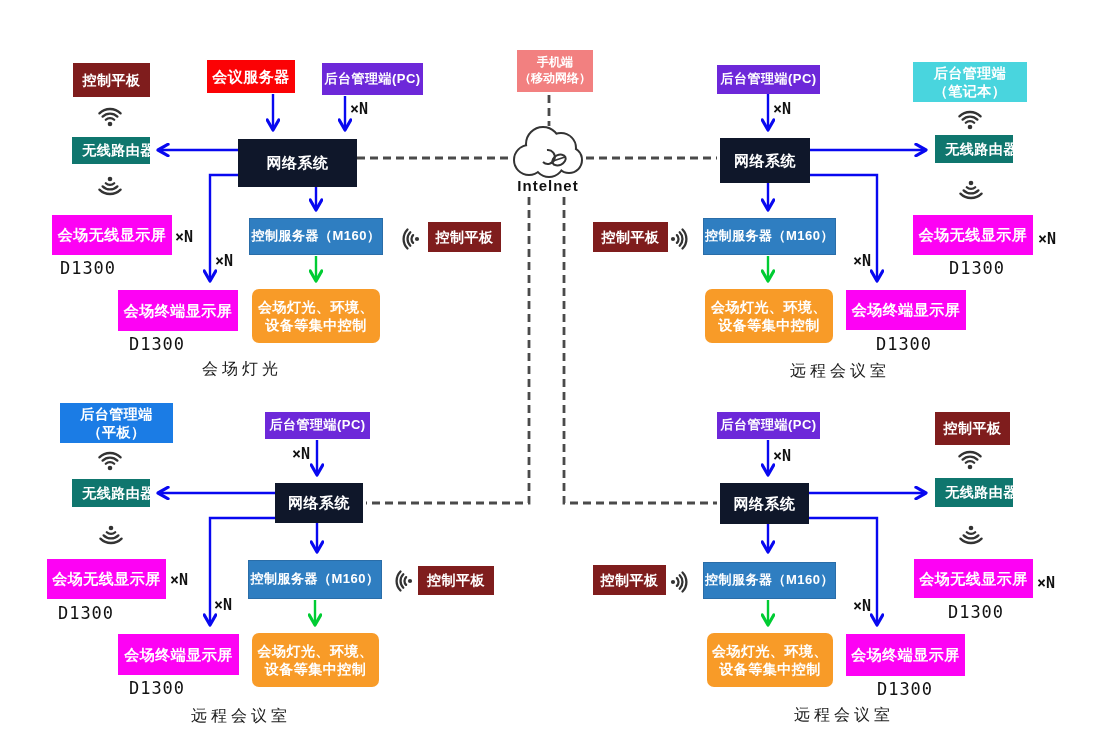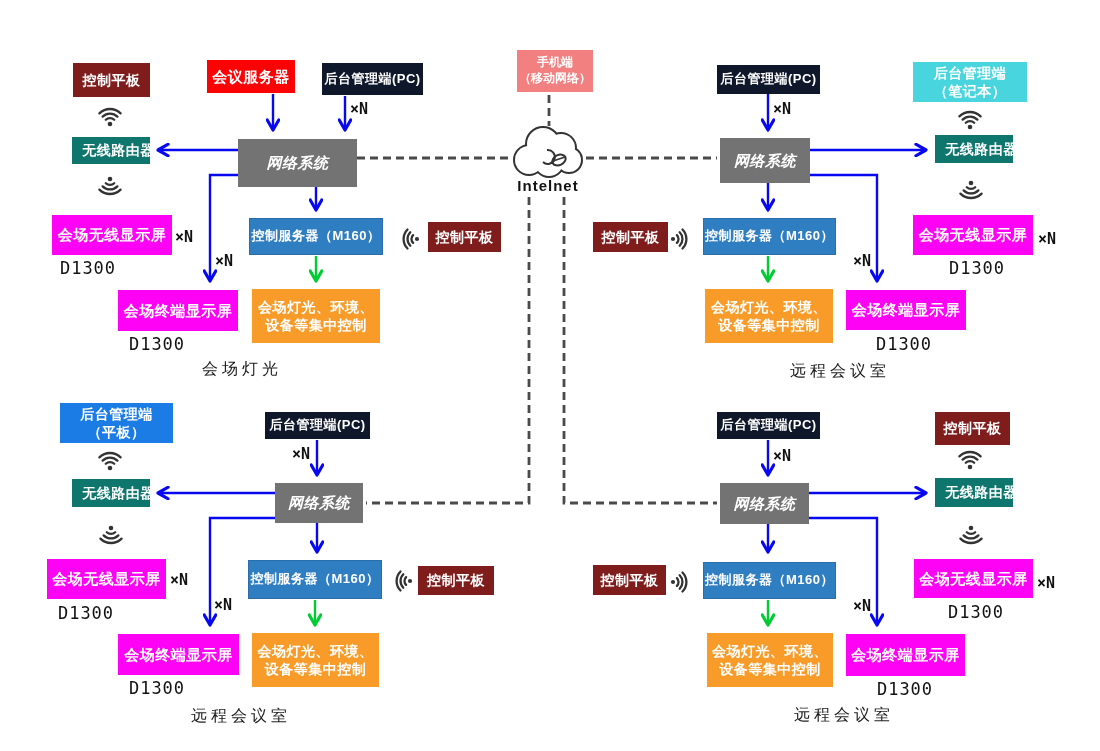--- a/index.html
+++ b/index.html
@@ -4,26 +4,26 @@
 <style>
   html,body{margin:0;padding:0;background:#fff;}
   #canvas{position:relative;width:1100px;height:751px;background:#fff;overflow:hidden;
           font-family:"Liberation Sans",sans-serif;}
   #wires{position:absolute;left:0;top:0;width:1100px;height:751px;}
   .box{position:absolute;display:flex;flex-direction:column;align-items:center;justify-content:center;
        color:#fff;font-weight:bold;text-align:center;font-size:14px;line-height:1.3;box-sizing:border-box;
        letter-spacing:.5px;white-space:nowrap;}
   .c-green{background:#7f1d1d;}
   .c-red{background:#fb0205;}
-  .c-purple{background:#0f172a;}
+  .c-purple{background:#6d28d9;}
   .c-olive{background:#0f766e;padding-left:15px;}
-  .c-dgreen{background:#737373;font-style:italic;}
+  .c-dgreen{background:#0f172a;}
   .c-blue{background:#2f7ec1;border:1px solid #2a6da8;}
   .c-magenta{background:#fd02f4;}
-  .c-orange{background:#f89b28;}
+  .c-orange{background:#f89b28;border-radius:7px;}
   .c-salmon{background:#f28080;}
   .c-cyan{background:#49d5de;}
   .c-bblue{background:#1b7ce5;}
   .fs15{font-size:15px;}
   .fs13{font-size:13px;}
   .fs12{font-size:12px;letter-spacing:0;}
   .blk{position:absolute;color:#111;text-align:center;}
   .xn{font-family:"DejaVu Sans Mono",monospace;font-size:15px;font-weight:bold;letter-spacing:0;}
   .d13{font-family:"DejaVu Sans Mono",monospace;font-size:17px;width:70px;letter-spacing:1px;}
   .inet{font-family:Liberation Sans, sans-serif;font-size:15px;font-weight:bold;width:110px;letter-spacing:1px;}

